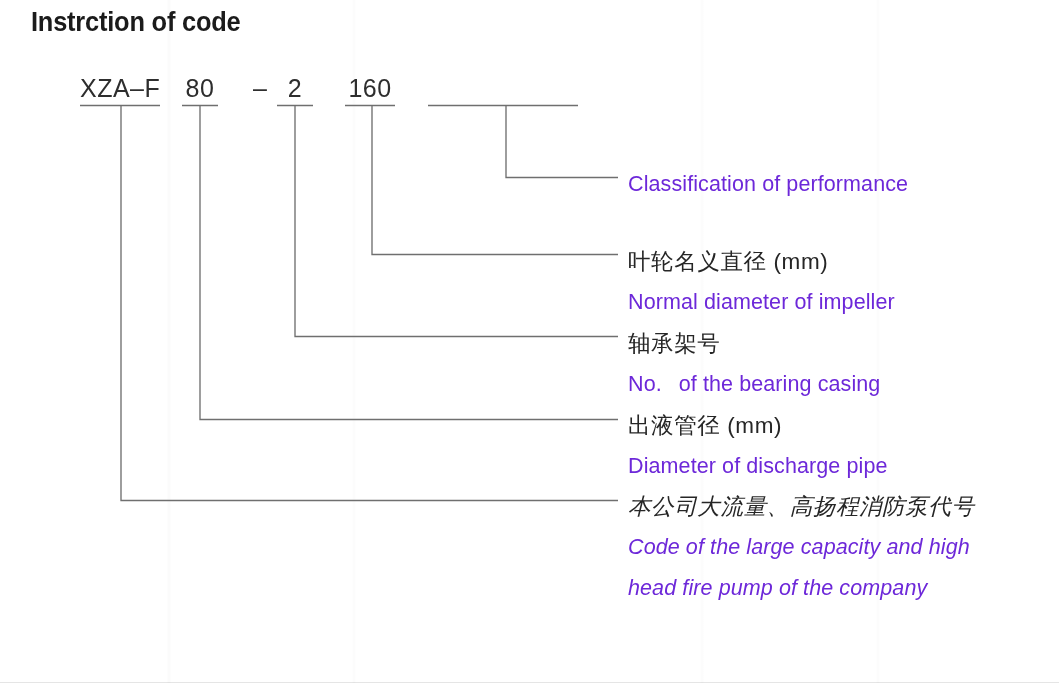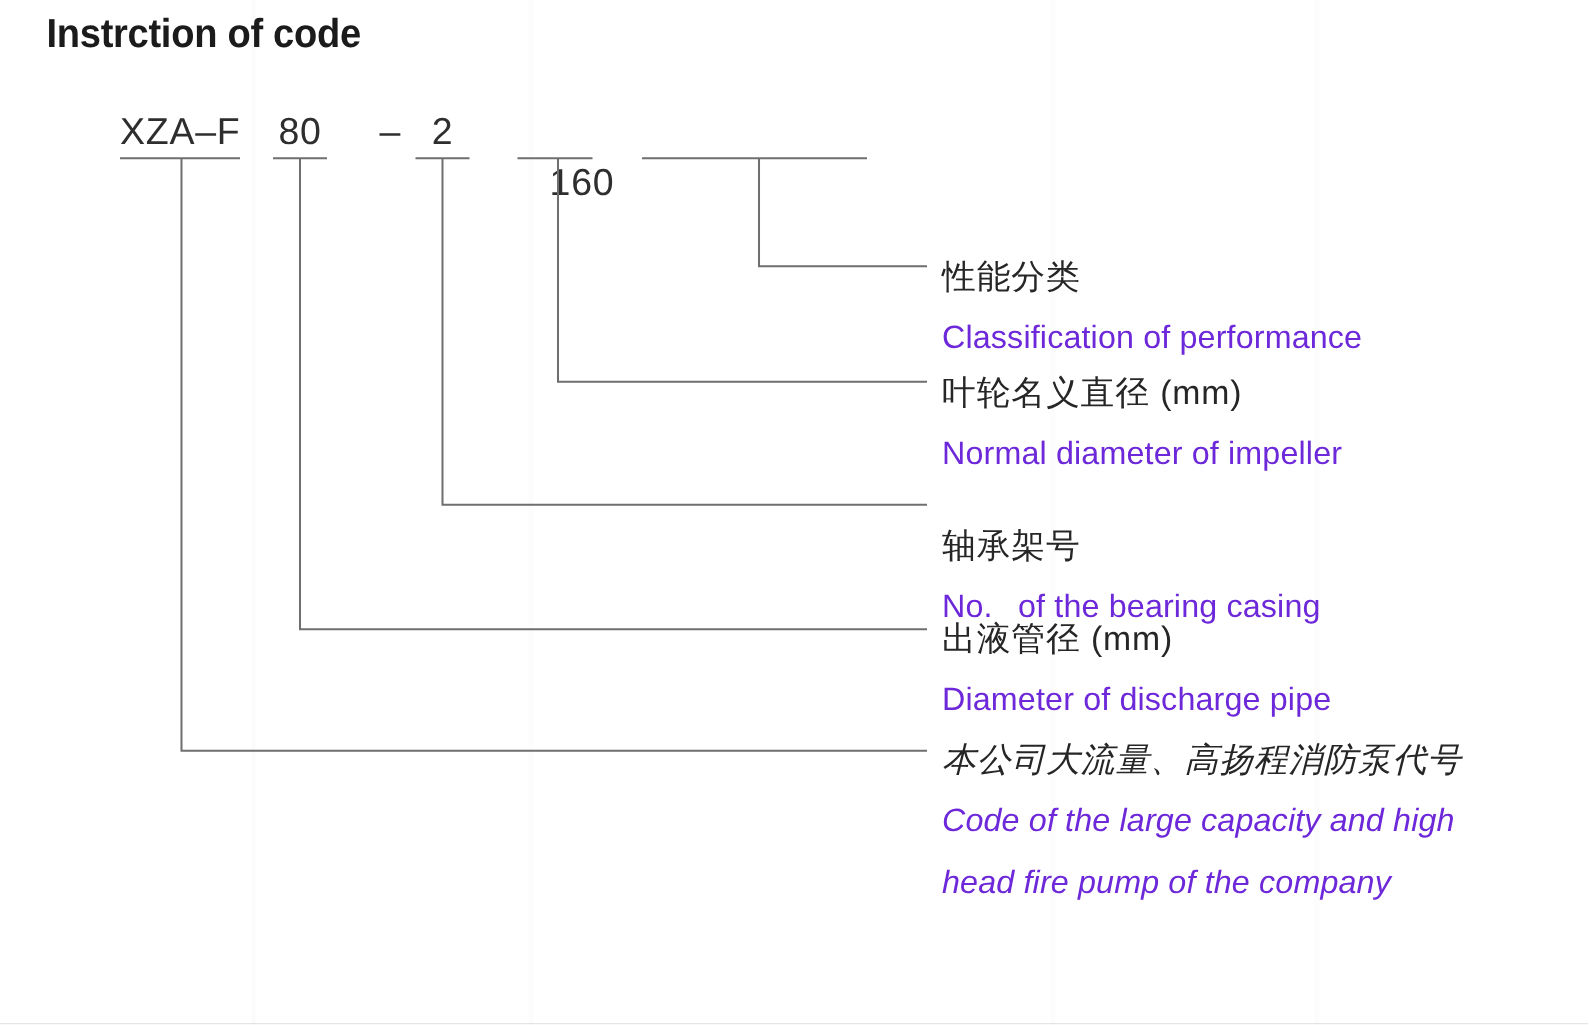--- a/index.html
+++ b/index.html
@@ -135,50 +135,49 @@
 <div class="code-row">
 
   <div class="code-seg" style="left:80px; top:74px; width:80px;">XZA–F</div>
 
   <div class="code-seg" style="left:182px; top:74px; width:36px;">80</div>
 
   <div class="code-prefix" style="left:253px; top:74px;">–</div>
 
   <div class="code-seg" style="left:277px; top:74px; width:36px;">2</div>
 
-  <div class="code-seg" style="left:363px; top:74px; width:50px;margin-top:34px;">160</div>
+  <div class="code-seg" style="left:345px; top:74px; width:50px;">160</div>
 
 </div>
 
 <svg class="leaders" width="1059" height="683" viewBox="0 0 1059 683">
 
   <line x1="80" y1="105.5" x2="160" y2="105.5"></line>
   <line x1="182" y1="105.5" x2="218" y2="105.5"></line>
   <line x1="277" y1="105.5" x2="313" y2="105.5"></line>
   <line x1="345" y1="105.5" x2="395" y2="105.5"></line>
   <line x1="428" y1="105.5" x2="578" y2="105.5"></line>
 
   <polyline points="506,105.5 506,177.5 618,177.5"></polyline>
   <polyline points="372,105.5 372,254.5 618,254.5"></polyline>
   <polyline points="295,105.5 295,336.5 618,336.5"></polyline>
   <polyline points="200,105.5 200,419.5 618,419.5"></polyline>
   <polyline points="121,105.5 121,500.5 618,500.5"></polyline>
 </svg>
 
 <div class="label-block" style="top:164px;">
-  <div class="label-cn">性能分类</div>
   <div class="label-en">Classification of performance</div>
 </div>
 
 <div class="label-block" style="top:241px;">
   <div class="label-cn">叶轮名义直径 (mm)</div>
   <div class="label-en">Normal diameter of impeller</div>
 </div>
 
-<div class="label-block" style="top:323px;margin-top:20px;">
+<div class="label-block" style="top:323px;">
   <div class="label-cn">轴承架号</div>
   <div class="label-en">No.  of the bearing casing</div>
 </div>
 
 <div class="label-block" style="top:405px;">
   <div class="label-cn">出液管径 (mm)</div>
   <div class="label-en">Diameter of discharge pipe</div>
 </div>
 
 <div class="label-block" style="top:486px;font-style:italic;">

